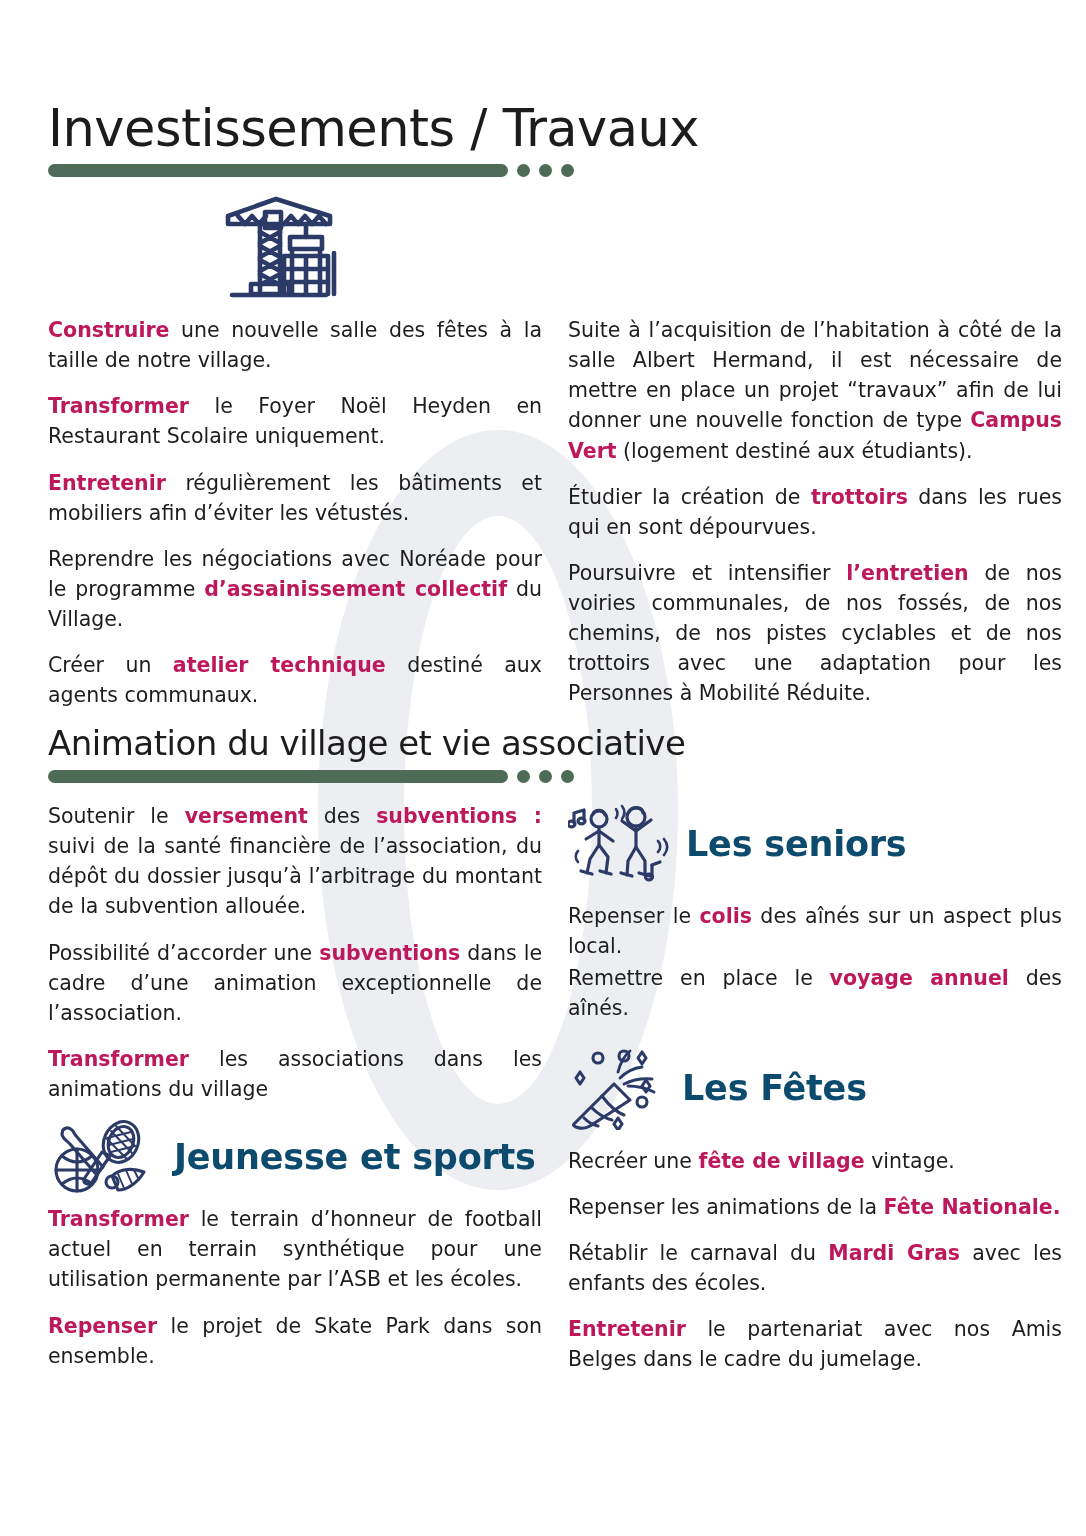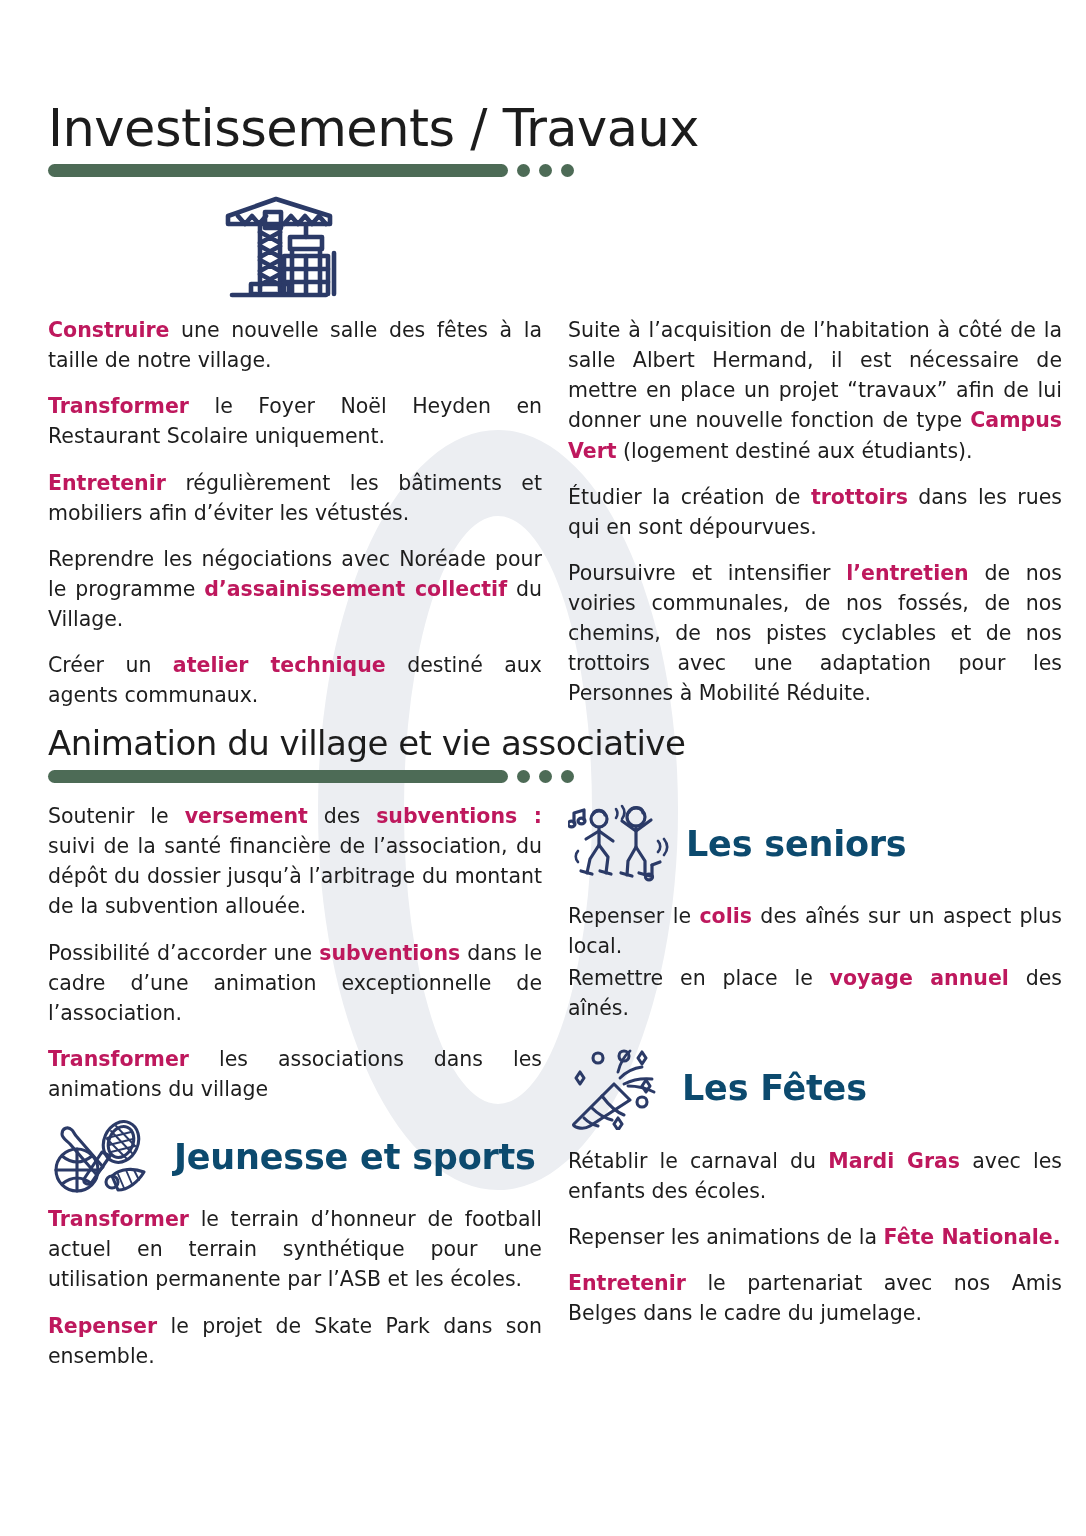--- a/index.html
+++ b/index.html
@@ -297,22 +297,23 @@
               <path d="M74 6 L78 12 L74 18 L70 12 Z"></path>
               <path d="M12 26 L16 32 L12 38 L8 32 Z"></path>
               <path d="M78 34 L82 40 L78 46 L74 40 Z"></path>
               <path d="M50 72 L54 78 L50 84 L46 78 Z"></path>
             </svg>
           </span>
           <span class="label">Les Fêtes</span>
         </div>
 
         <div style="margin-top:16px;">
+          <p class="para">Recréer une <b>fête de village</b> vintage.</p>
+          <p class="para">Repenser les animations de la <b>Fête Nationale.</b></p>
           <p class="para">Rétablir le carnaval du <b>Mardi Gras</b> avec les enfants des écoles.</p>
-          <p class="para">Repenser les animations de la <b>Fête Nationale.</b></p>
           <p class="para"><b>Entretenir</b> le partenariat avec nos Amis Belges dans le cadre du jumelage.</p>
         </div>
 
       </div>
     </div>
 
   </div>
 </div>
 
 </body></html>

